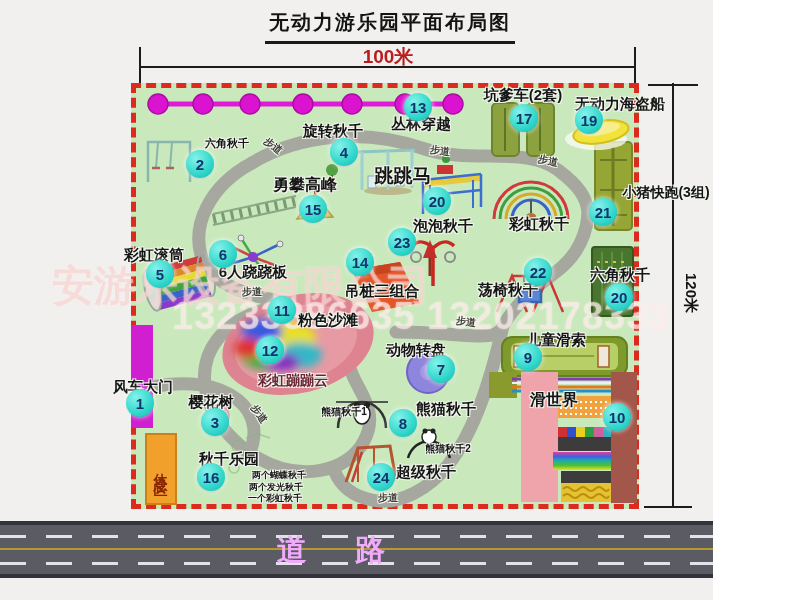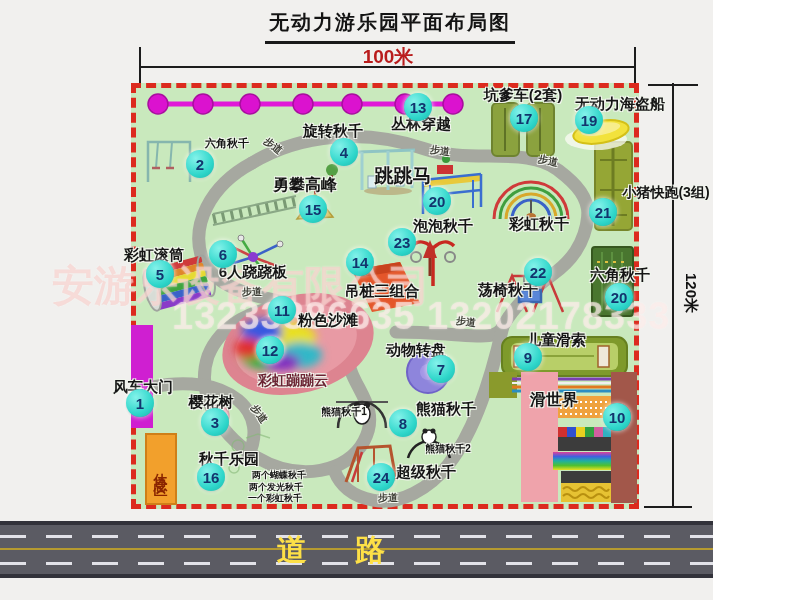--- a/index.html
+++ b/index.html
@@ -38,21 +38,21 @@
   .lbl{position:absolute;font-weight:bold;color:#151515;white-space:nowrap;
         text-shadow:-1px -1px 0 #f2f5ee,1px -1px 0 #f2f5ee,-1px 1px 0 #f2f5ee,1px 1px 0 #f2f5ee;}
   .lbl.path{color:#3c3c34;}
   
   .road{position:absolute;left:0;top:521px;width:713px;height:57px;background:#5b5b63;
         border-top:4px solid #32323a;border-bottom:4px solid #32323a;box-sizing:border-box;}
   .road-dash{position:absolute;left:0;width:100%;height:3px;
         background:repeating-linear-gradient(90deg,#e2e2e8 0 26px,rgba(0,0,0,0) 26px 46px);}
   .road-yellow{position:absolute;left:0;top:23px;width:100%;height:2px;background:#b59a30;}
   .road-label{position:absolute;left:341px;top:50%;transform:translate(-50%,-50%);
-        font-size:30px;font-weight:bold;color:#fde047;letter-spacing:20px;white-space:nowrap;}
+        font-size:30px;font-weight:bold;color:#f0abfc;letter-spacing:20px;white-space:nowrap;}
 </style>
 </head>
 <body>
 
 <div class="canvas">
  <div class="photo">
 
   <div class="page-title">无动力游乐园平面布局图</div>
 
   <div class="dimline" style="left:140px;top:66px;width:495px;height:2px;"></div>

